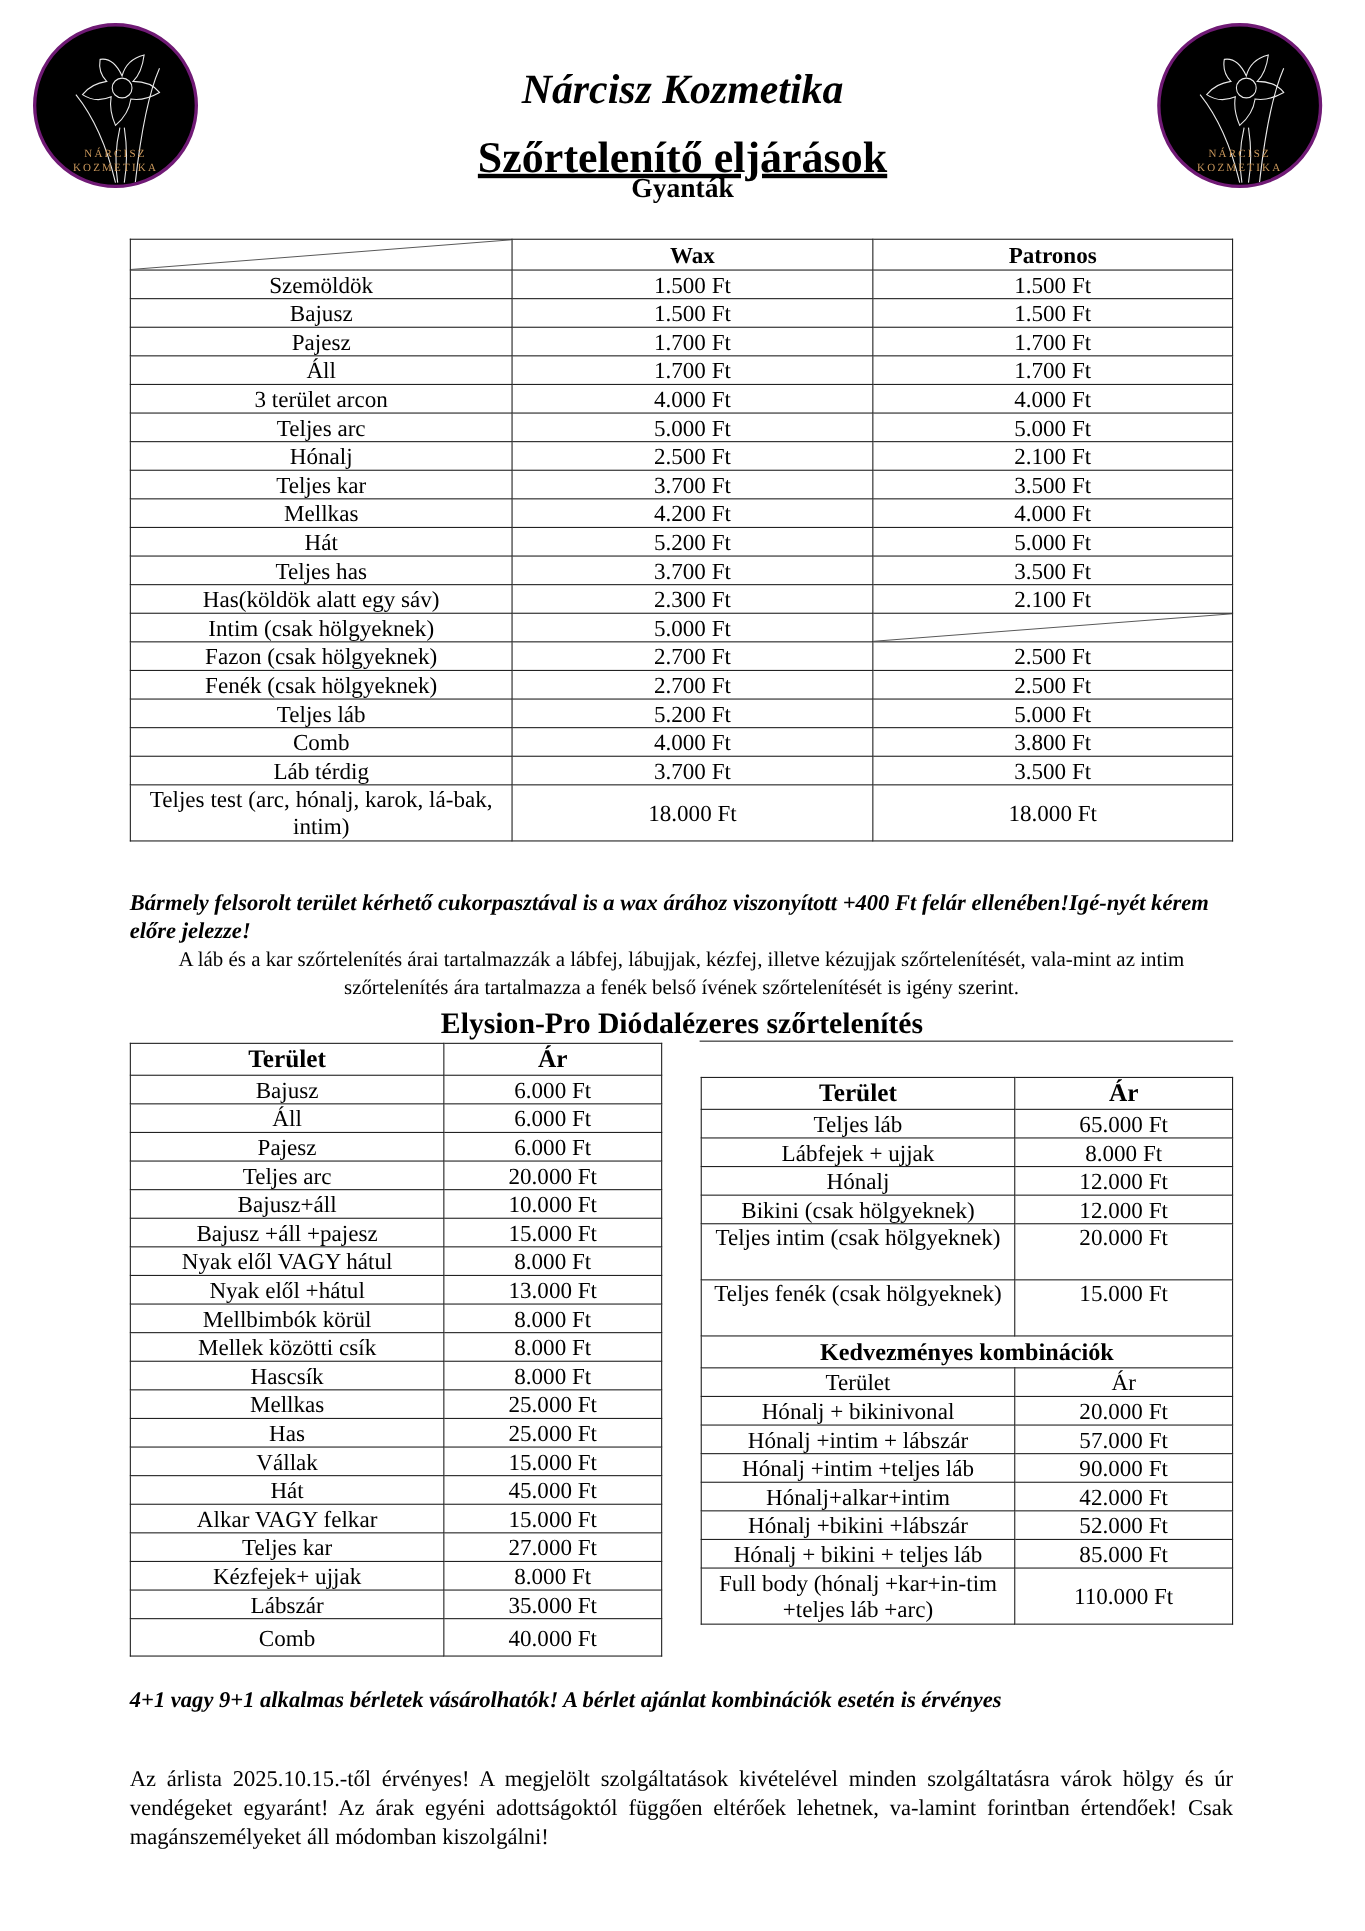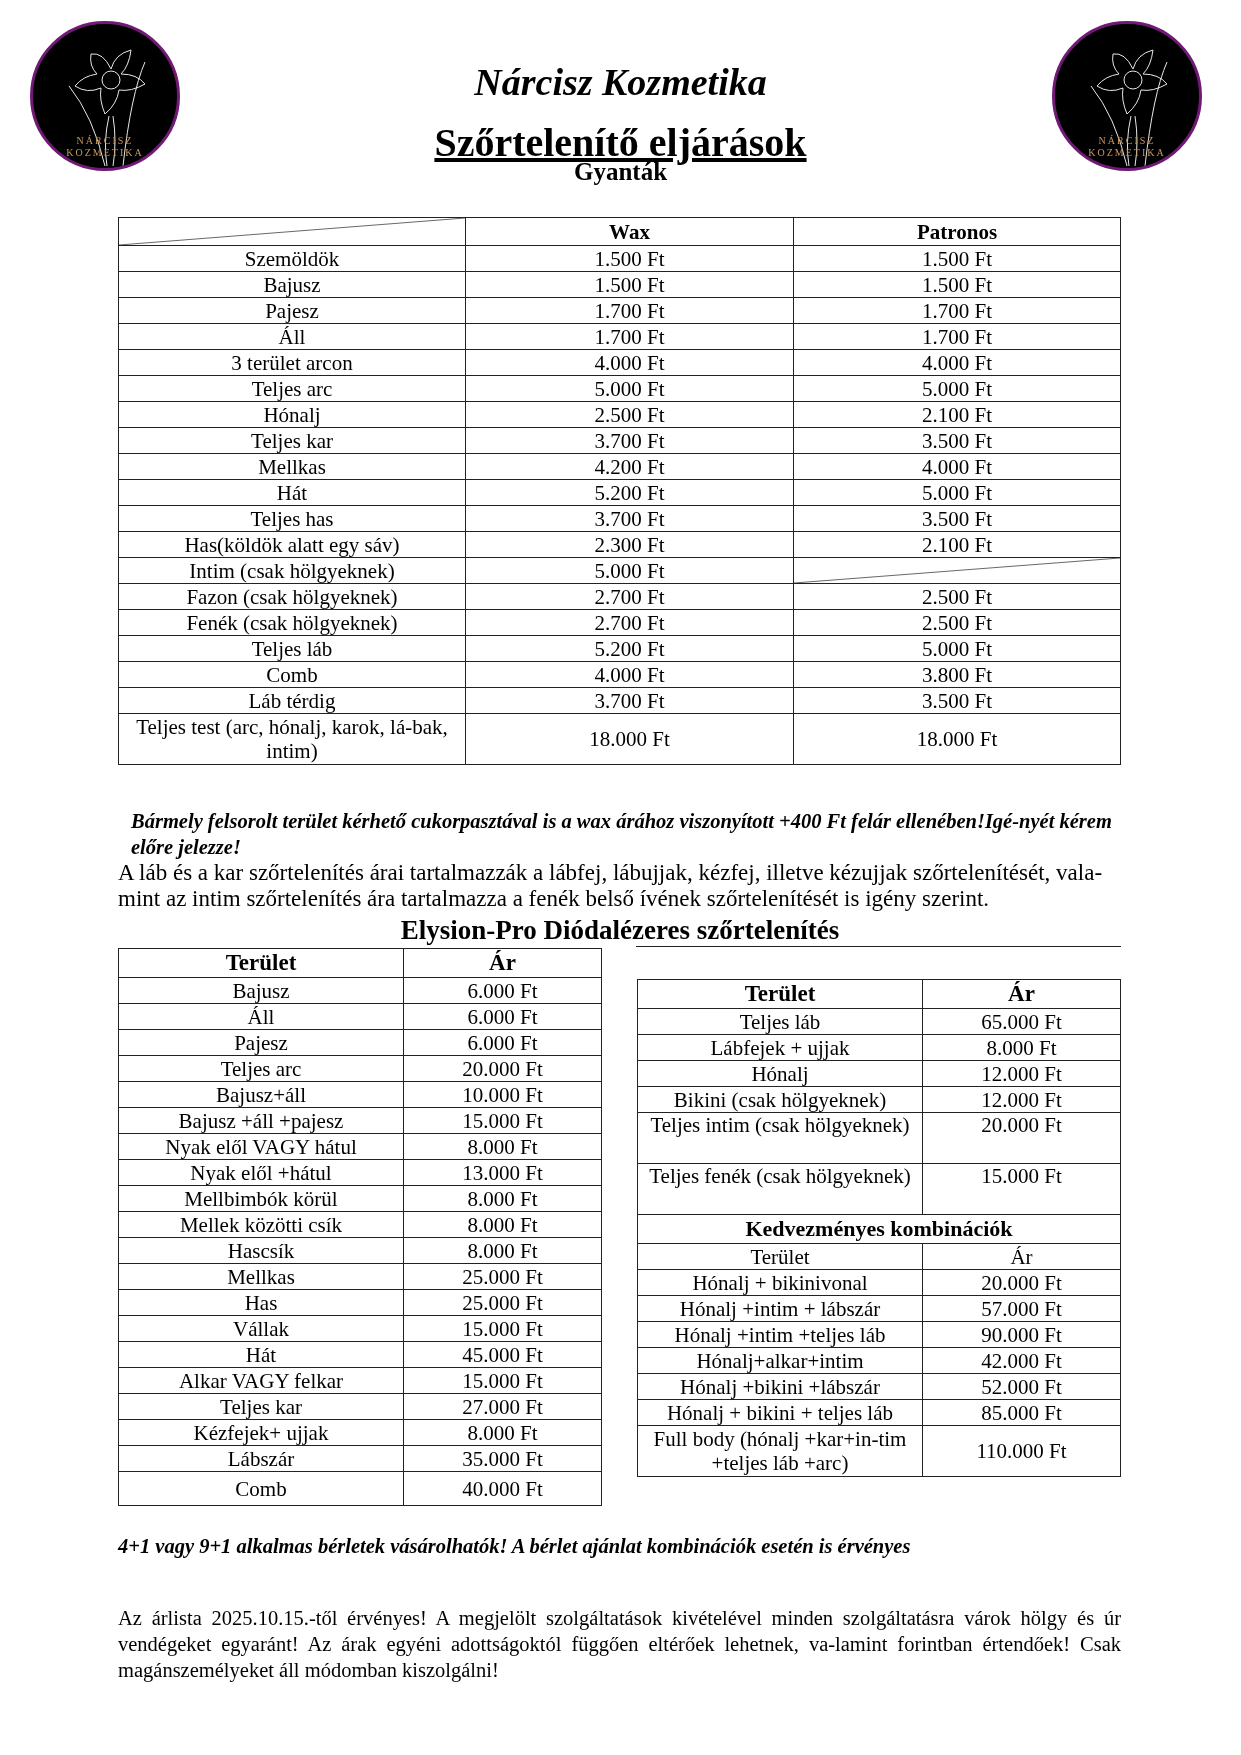--- a/index.html
+++ b/index.html
@@ -29,22 +29,22 @@
   #wax-table { left: 118px; top: 217px; width: 1003px; }
   #wax-table td { height: 25px; }
   #wax-table .c0 { width: 346px; }
   #wax-table .c1 { width: 327px; margin-top: 20px; }
   #wax-table .head { height: 28px; font-size: 23px; }
   #wax-table .tall td { height: 50px; }
   .diag { position: relative; }
   .diag svg { position: absolute; left: 0; top: 0; width: 100%; height: 100%; }
 
   .note-bold { position: absolute; left: 118px; width: 1003px; top: 808px; font-size: 20.5px;
-               font-weight: bold; font-style: italic; line-height: 26px; margin-left: 13px; }
-  .note { position: absolute; left: 118px; width: 1003px; top: 860px; font-size: 23px; line-height: 26px; }
+               font-weight: bold; font-style: italic; line-height: 26px; }
+  .note { position: absolute; left: 118px; width: 1003px; top: 860px; font-size: 19px; line-height: 26px; text-align: center; }
 
   .laser-title { position: absolute; left: 360px; width: 520px; text-align: center; top: 915px;
                  font-size: 27px; font-weight: bold; }
   .laser-rule { position: absolute; left: 636px; width: 485px; top: 946px; border-top: 1.5px solid #222; }
 
   #laser-left { left: 118px; top: 948px; width: 484px; }
   #laser-left td, #laser-left th { height: 25px; }
   #laser-left .c0 { width: 284px; }
   #laser-left th { font-size: 23px; height: 28px; }
   #laser-left .last td { height: 33px; }

